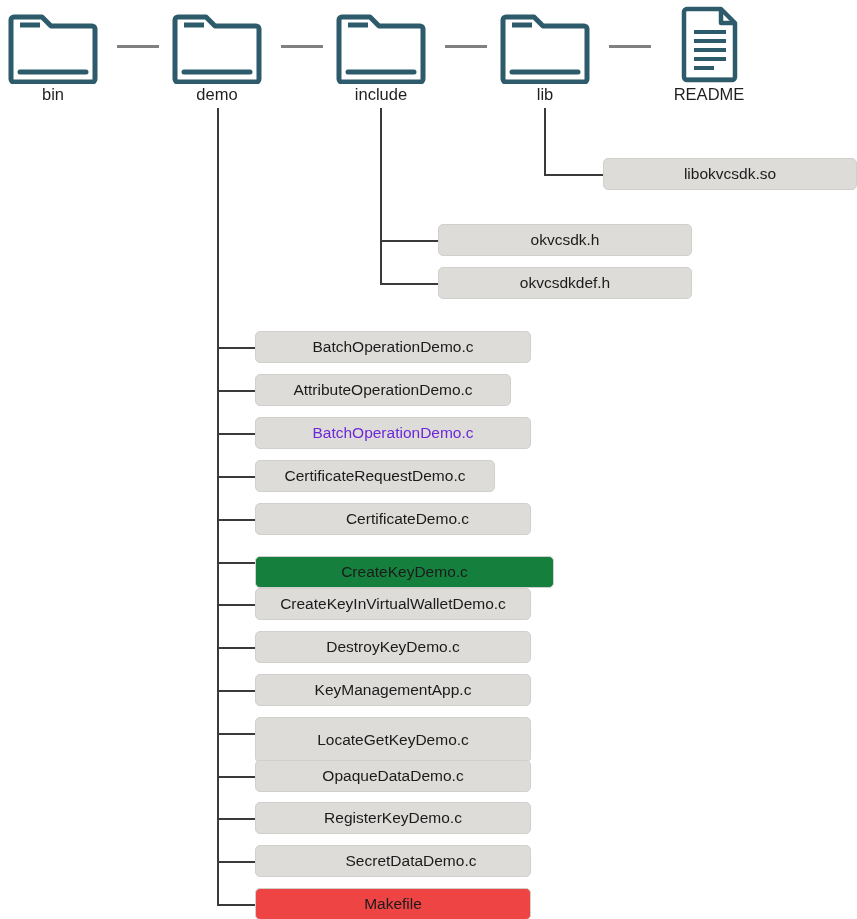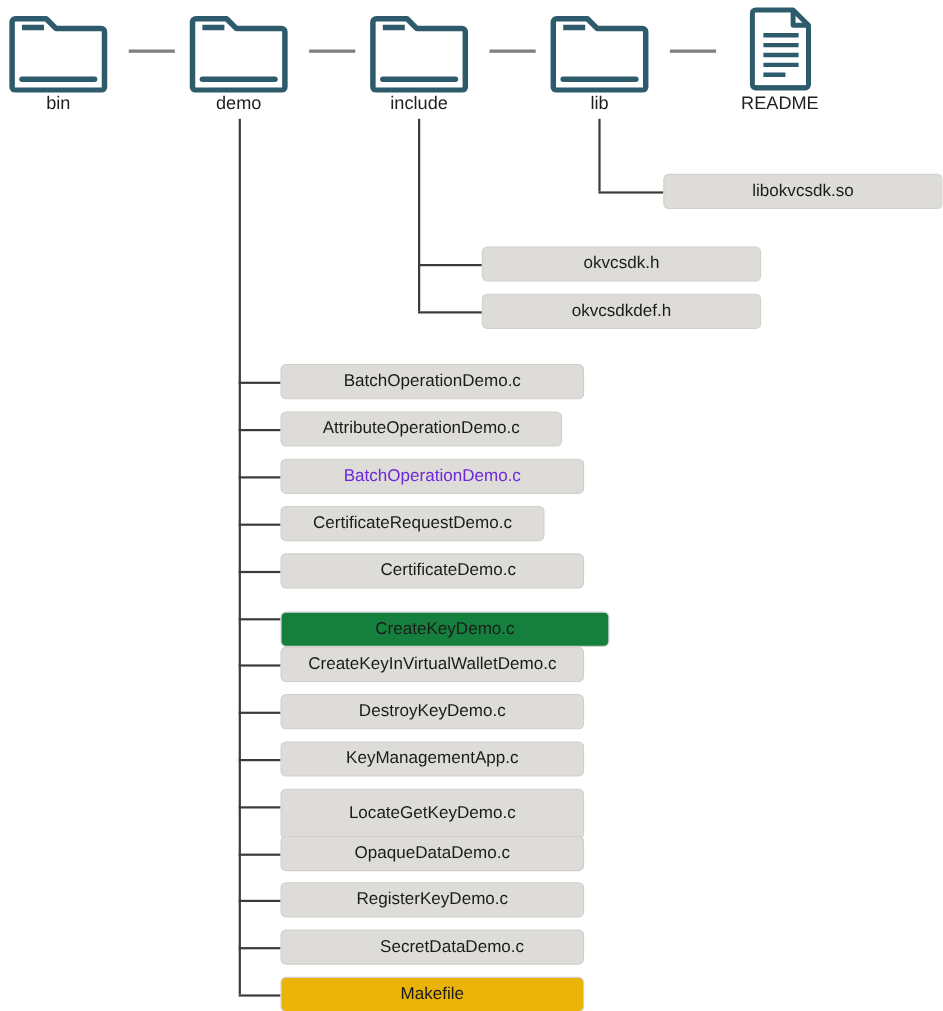--- a/index.html
+++ b/index.html
@@ -119,21 +119,21 @@
       <div class="leaf" style="left: 255px; top: 460px; width: 240px; height: 32px; background: rgb(222, 220, 216); border-color: rgb(210, 208, 204); color: rgb(27, 27, 27);">CertificateRequestDemo.c</div>
       <div class="leaf" style="left: 255px; top: 503px; width: 276px; height: 32px; background: rgb(222, 220, 216); border-color: rgb(210, 208, 204); color: rgb(27, 27, 27); padding-left: 29px;">CertificateDemo.c</div>
       <div class="leaf" style="left: 255px; top: 556px; width: 299px; height: 32px; background: #15803d; border-color: rgb(210, 208, 204); color: rgb(27, 27, 27);">CreateKeyDemo.c</div>
       <div class="leaf" style="left: 255px; top: 588px; width: 276px; height: 32px; background: rgb(222, 220, 216); border-color: rgb(210, 208, 204); color: rgb(27, 27, 27);">CreateKeyInVirtualWalletDemo.c</div>
       <div class="leaf" style="left: 255px; top: 631px; width: 276px; height: 32px; background: rgb(222, 220, 216); border-color: rgb(210, 208, 204); color: rgb(27, 27, 27);">DestroyKeyDemo.c</div>
       <div class="leaf" style="left: 255px; top: 674px; width: 276px; height: 32px; background: rgb(222, 220, 216); border-color: rgb(210, 208, 204); color: rgb(27, 27, 27);">KeyManagementApp.c</div>
       <div class="leaf" style="left: 255px; top: 717px; width: 276px; height: 46px; background: rgb(222, 220, 216); border-color: rgb(210, 208, 204); color: rgb(27, 27, 27);">LocateGetKeyDemo.c</div>
       <div class="leaf" style="left: 255px; top: 760px; width: 276px; height: 32px; background: rgb(222, 220, 216); border-color: rgb(210, 208, 204); color: rgb(27, 27, 27);">OpaqueDataDemo.c</div>
       <div class="leaf" style="left: 255px; top: 802px; width: 276px; height: 32px; background: rgb(222, 220, 216); border-color: rgb(210, 208, 204); color: rgb(27, 27, 27);">RegisterKeyDemo.c</div>
       <div class="leaf" style="left: 255px; top: 845px; width: 276px; height: 32px; background: rgb(222, 220, 216); border-color: rgb(210, 208, 204); color: rgb(27, 27, 27); padding-left: 36px;">SecretDataDemo.c</div>
-      <div class="leaf" style="left: 255px; top: 888px; width: 276px; height: 32px; background: #eab308; border-color: rgb(210, 208, 204); color: rgb(27, 27, 27);">Makefile</div>
+      <div class="leaf" style="left: 255px; top: 888px; width: 276px; height: 32px; background: #ef4444; border-color: rgb(210, 208, 204); color: rgb(27, 27, 27);">Makefile</div>
     </div>
 
   <div id="root-nodes">
       <div class="node" style="left: 5px; top: 4px;">
         <span class="glyph"><svg viewBox="0 0 96 80" width="96" height="80">
             <path d="M9 13 h28 l9 9 h41 a3 3 0 0 1 3 3 v50 a3 3 0 0 1 -3 3 h-78 a3 3 0 0 1 -3 -3 v-59 a3 3 0 0 1 3 -3 z" fill="none" stroke="#2e5b6b" stroke-width="5" stroke-linejoin="round"></path>
             <path d="M15 21 h20" fill="none" stroke="#2e5b6b" stroke-width="5" stroke-linecap="butt"></path>
             <path d="M15 68 h66" fill="none" stroke="#2e5b6b" stroke-width="5" stroke-linecap="round"></path>
           </svg></span>
         <span class="node-label">bin</span>

